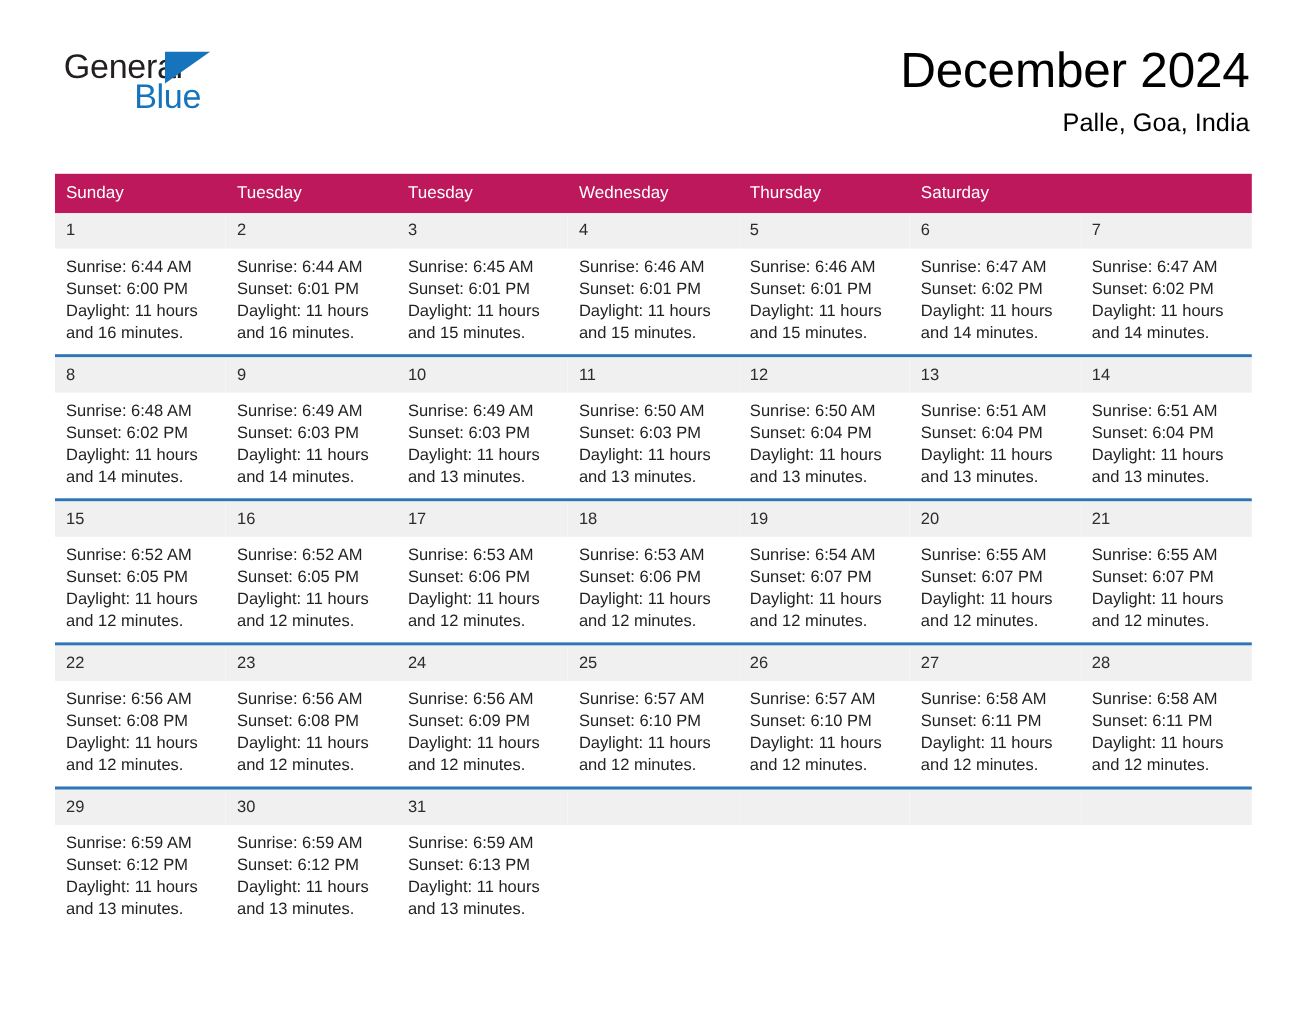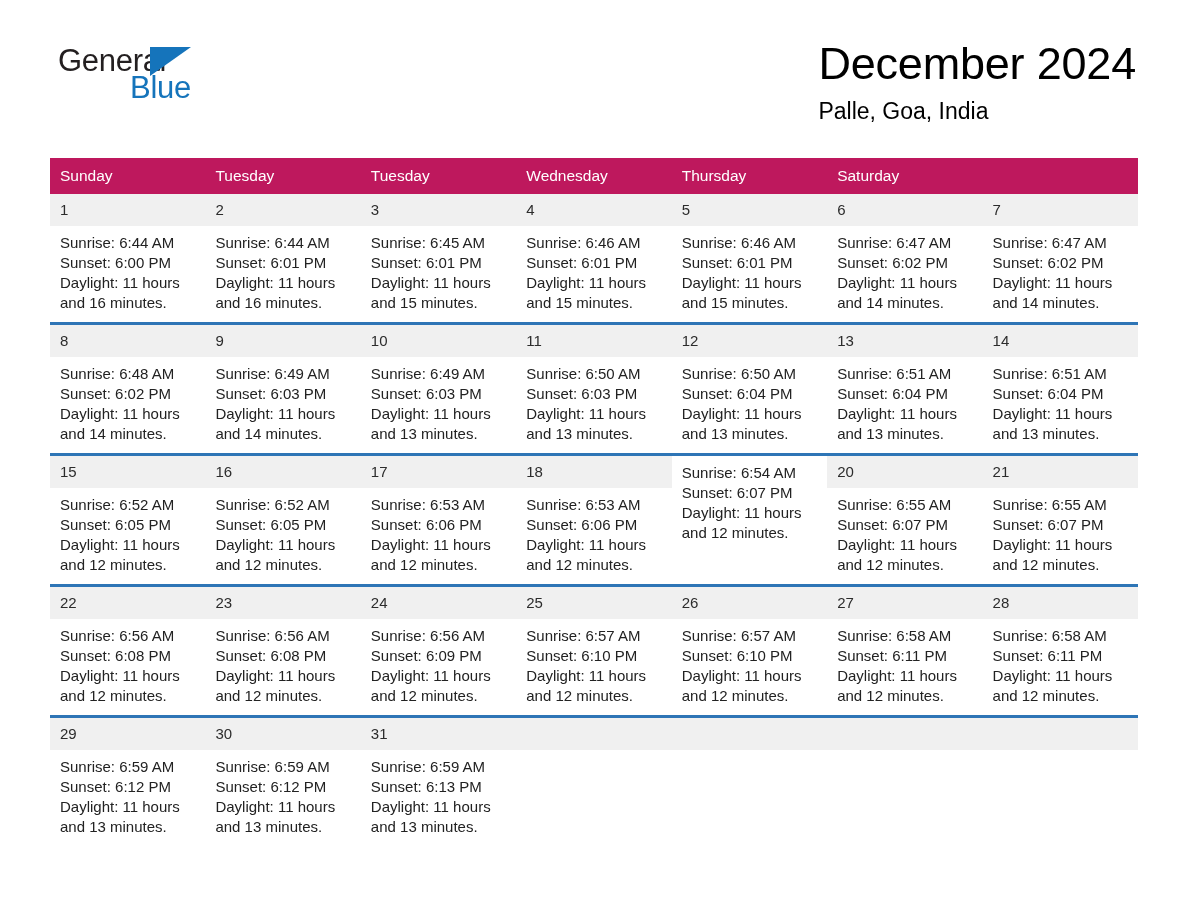--- a/index.html
+++ b/index.html
@@ -42,38 +42,39 @@
     position: absolute;
     left: 8px;
     top: 6px;
     font-size: 31px;
     line-height: 34px;
     color: #231f20;
     letter-spacing: -0.3px;
   }
   .brand-blue {
     position: absolute;
-    left: 80px;
+    left: 72px;
     top: 33px;
     font-size: 31px;
     line-height: 34px;
     color: #1574bb;
     letter-spacing: -0.3px;
   }
   .brand-triangle {
     position: absolute;
     left: 100px;
     top: 9px;
     width: 0;
     height: 0;
     border-top: 29px solid #1574bb;
     border-right: 41px solid transparent;
   }
 
   .title-block {
+    text-align: right;
     flex: 0 0 auto;
     padding-right: 2px;
   }
   .cal-title {
     font-size: 45px;
     line-height: 52px;
     font-weight: normal;
     color: #000000;
     margin: 0;
     letter-spacing: -0.2px;
@@ -334,20 +335,21 @@
       <div class="day">
         <div class="day-number">18</div>
         <div class="day-info">
           <div>Sunrise: 6:53 AM</div>
           <div>Sunset: 6:06 PM</div>
           <div>Daylight: 11 hours</div>
           <div>and 12 minutes.</div>
         </div>
       </div>
       <div class="day">
+        <div class="day-number">19</div>
         <div class="day-info">
           <div>Sunrise: 6:54 AM</div>
           <div>Sunset: 6:07 PM</div>
           <div>Daylight: 11 hours</div>
           <div>and 12 minutes.</div>
         </div>
       </div>
       <div class="day">
         <div class="day-number">20</div>
         <div class="day-info">

